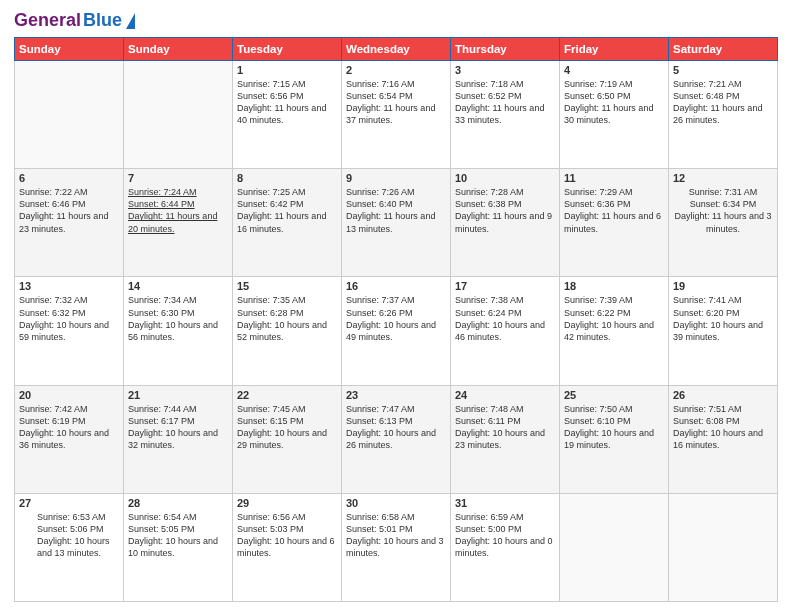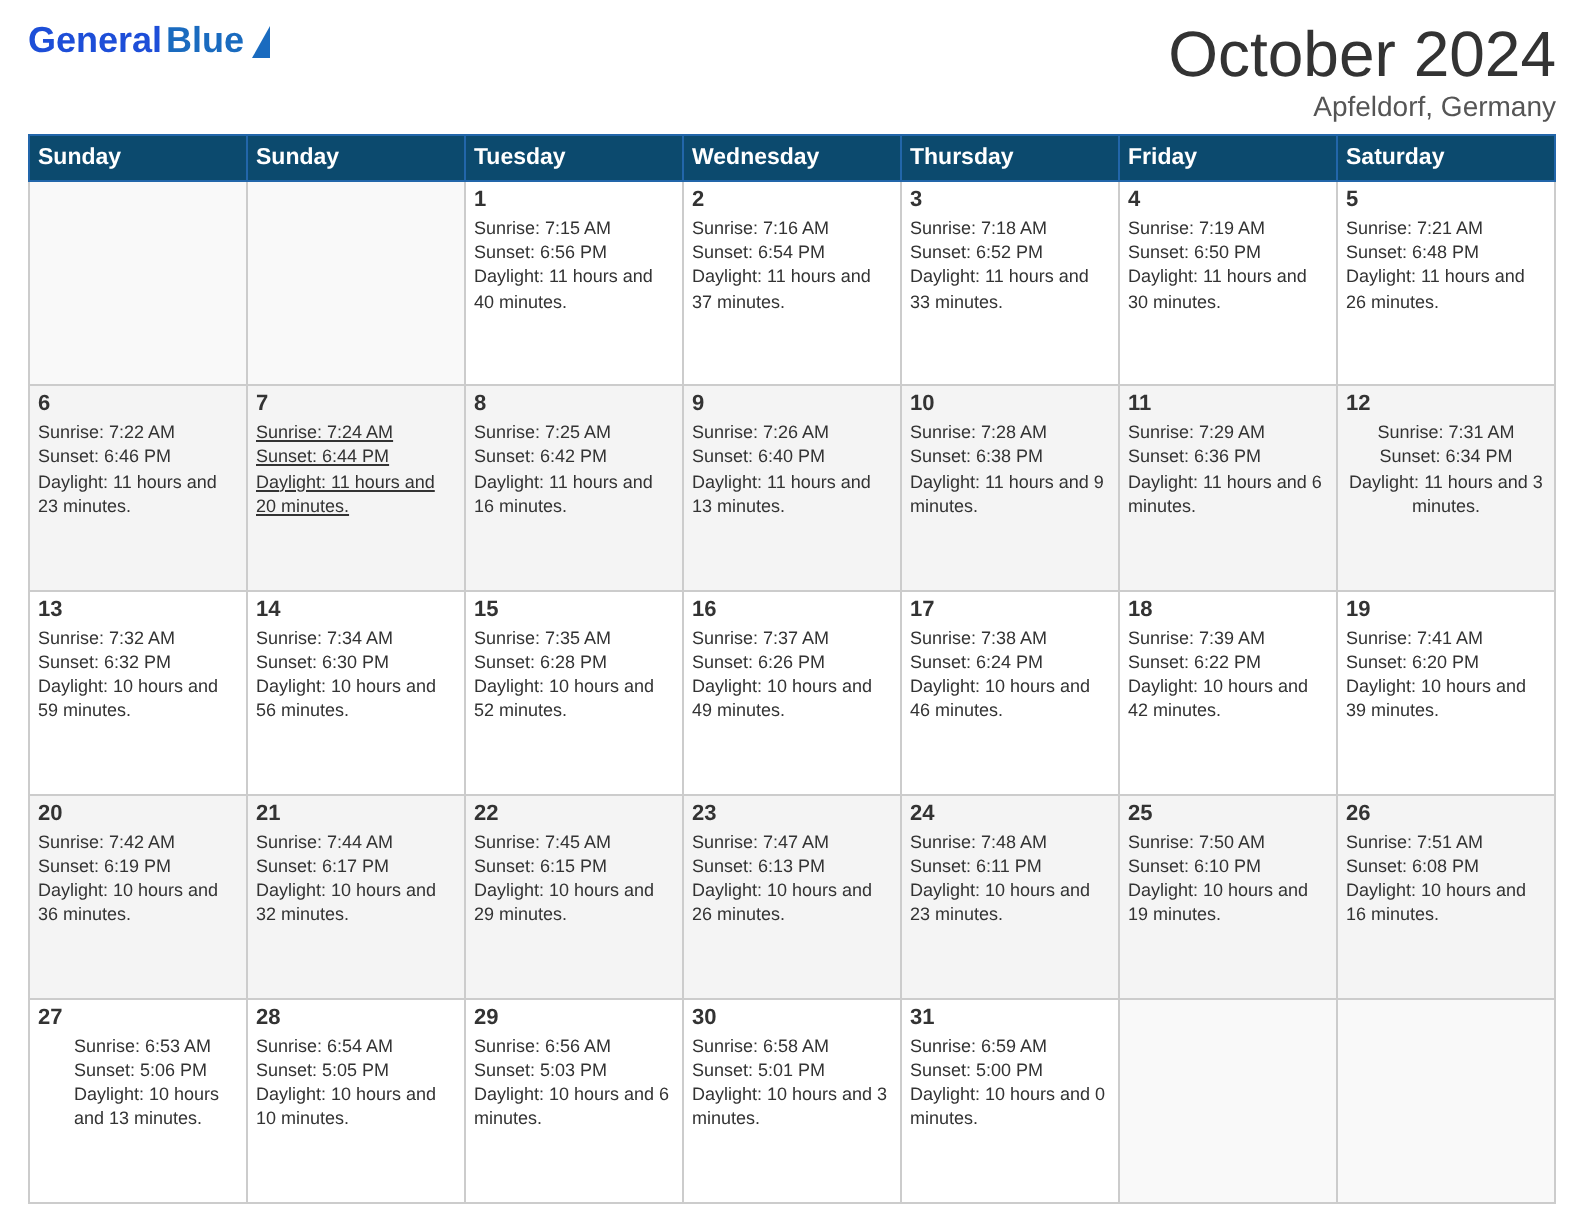--- a/index.html
+++ b/index.html
@@ -29,21 +29,21 @@
       align-items: flex-start;
     }
     .logo-text {
       font-size: 18px;
       font-weight: bold;
       color: #333;
       display: flex;
       align-items: center;
       gap: 2px;
     }
-    .logo-general { color: #1d4ed8; }
+    .logo-general { color: #701a75; }
     .logo-blue { color: #1a6bbf; text-align: right; }
     .logo-triangle {
       width: 0;
       height: 0;
       border-left: 9px solid transparent;
       border-bottom: 16px solid #1a6bbf;
       display: inline-block;
       margin-left: 2px;
       vertical-align: middle;
     }
@@ -61,21 +61,21 @@
       color: #555;
     }
     .calendar {
       flex: 1;
       border: 1px solid #ccc;
       border-collapse: collapse;
       width: 100%;
       table-layout: fixed;
     }
     .calendar th {
-      background-color: #0c4a6e;
+      background-color: #ef4444;
       color: #fff;
       font-size: 11.5px;
       font-weight: bold;
       padding: 5px 4px;
       text-align: left;
       border: 1px solid #2266aa;
     }
     .calendar td {
       border: 1px solid #ccc;
       vertical-align: top;
@@ -111,24 +111,20 @@
 
 <div class="page">
   <div class="header">
     <div class="logo">
       <div class="logo-text">
         <span class="logo-general">General</span>
           <span class="logo-blue">Blue</span>
           <span class="logo-triangle"></span>
       </div>
     </div>
-    <div class="title-block">
-      <div class="month-title">October 2024</div>
-      <div class="location">Apfeldorf, Germany</div>
-    </div>
   </div>
 
   <table class="calendar">
     <thead>
       <tr>
       <th>Sunday</th>
           <th>Sunday</th>
           <th>Tuesday</th>
           <th>Wednesday</th>
           <th>Thursday</th>

